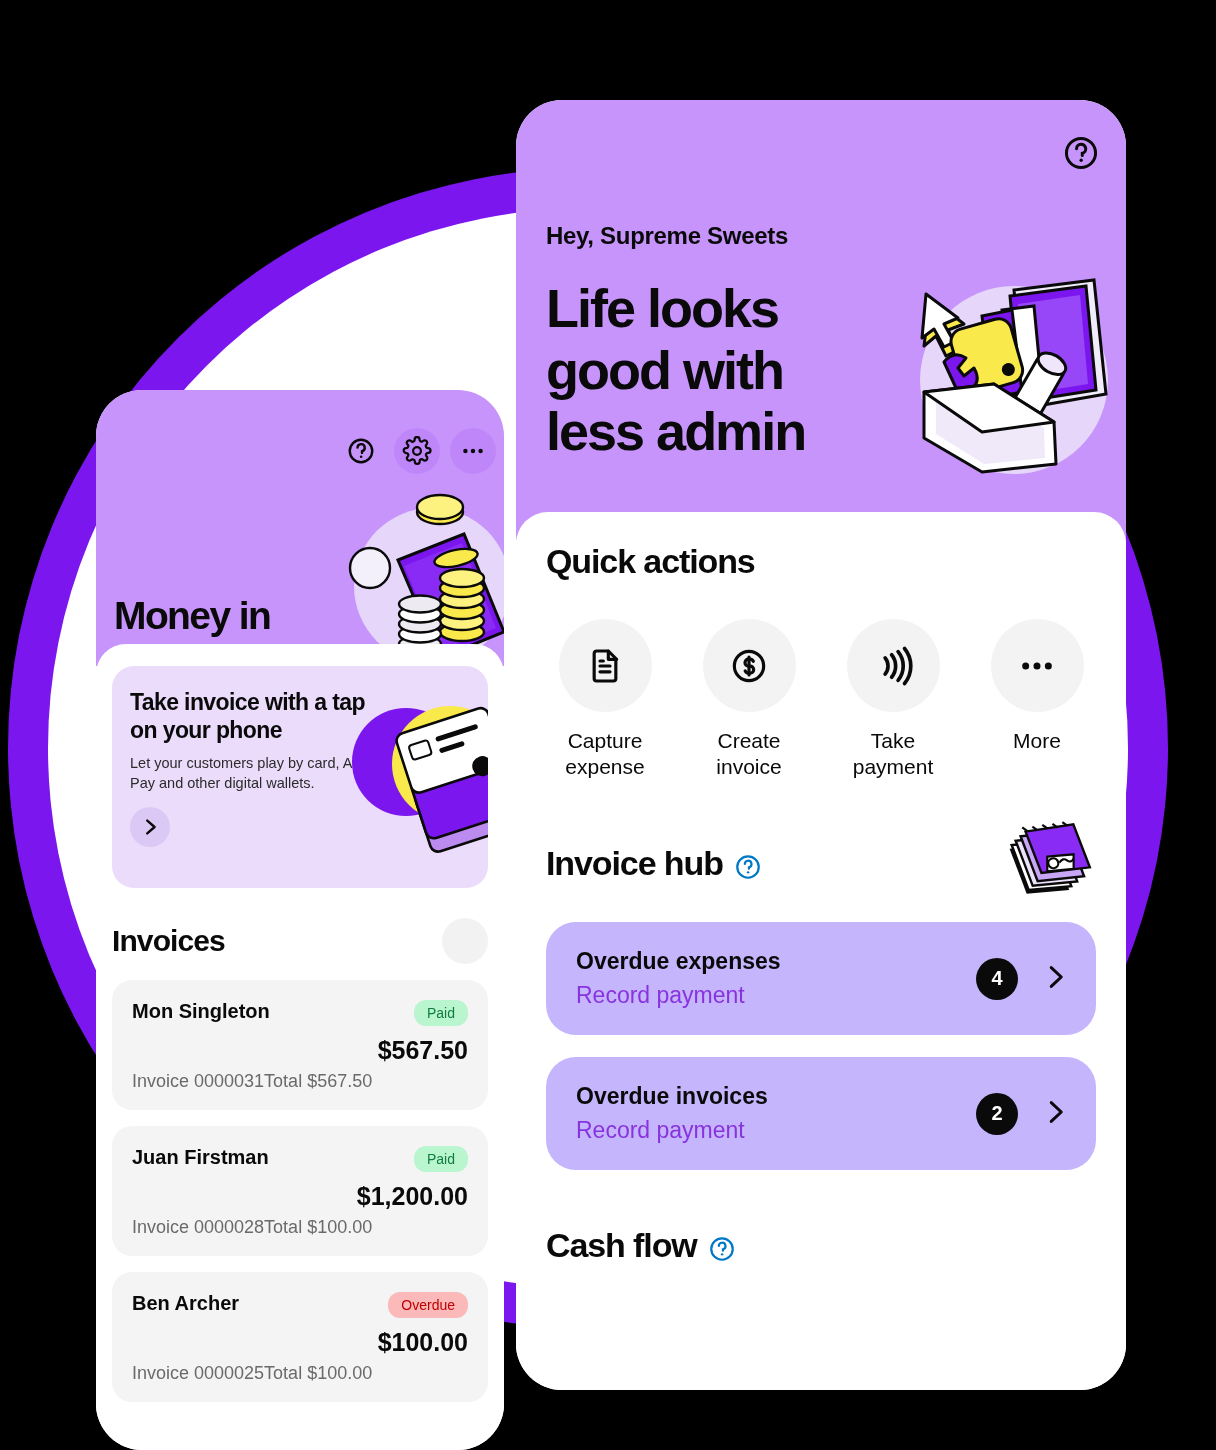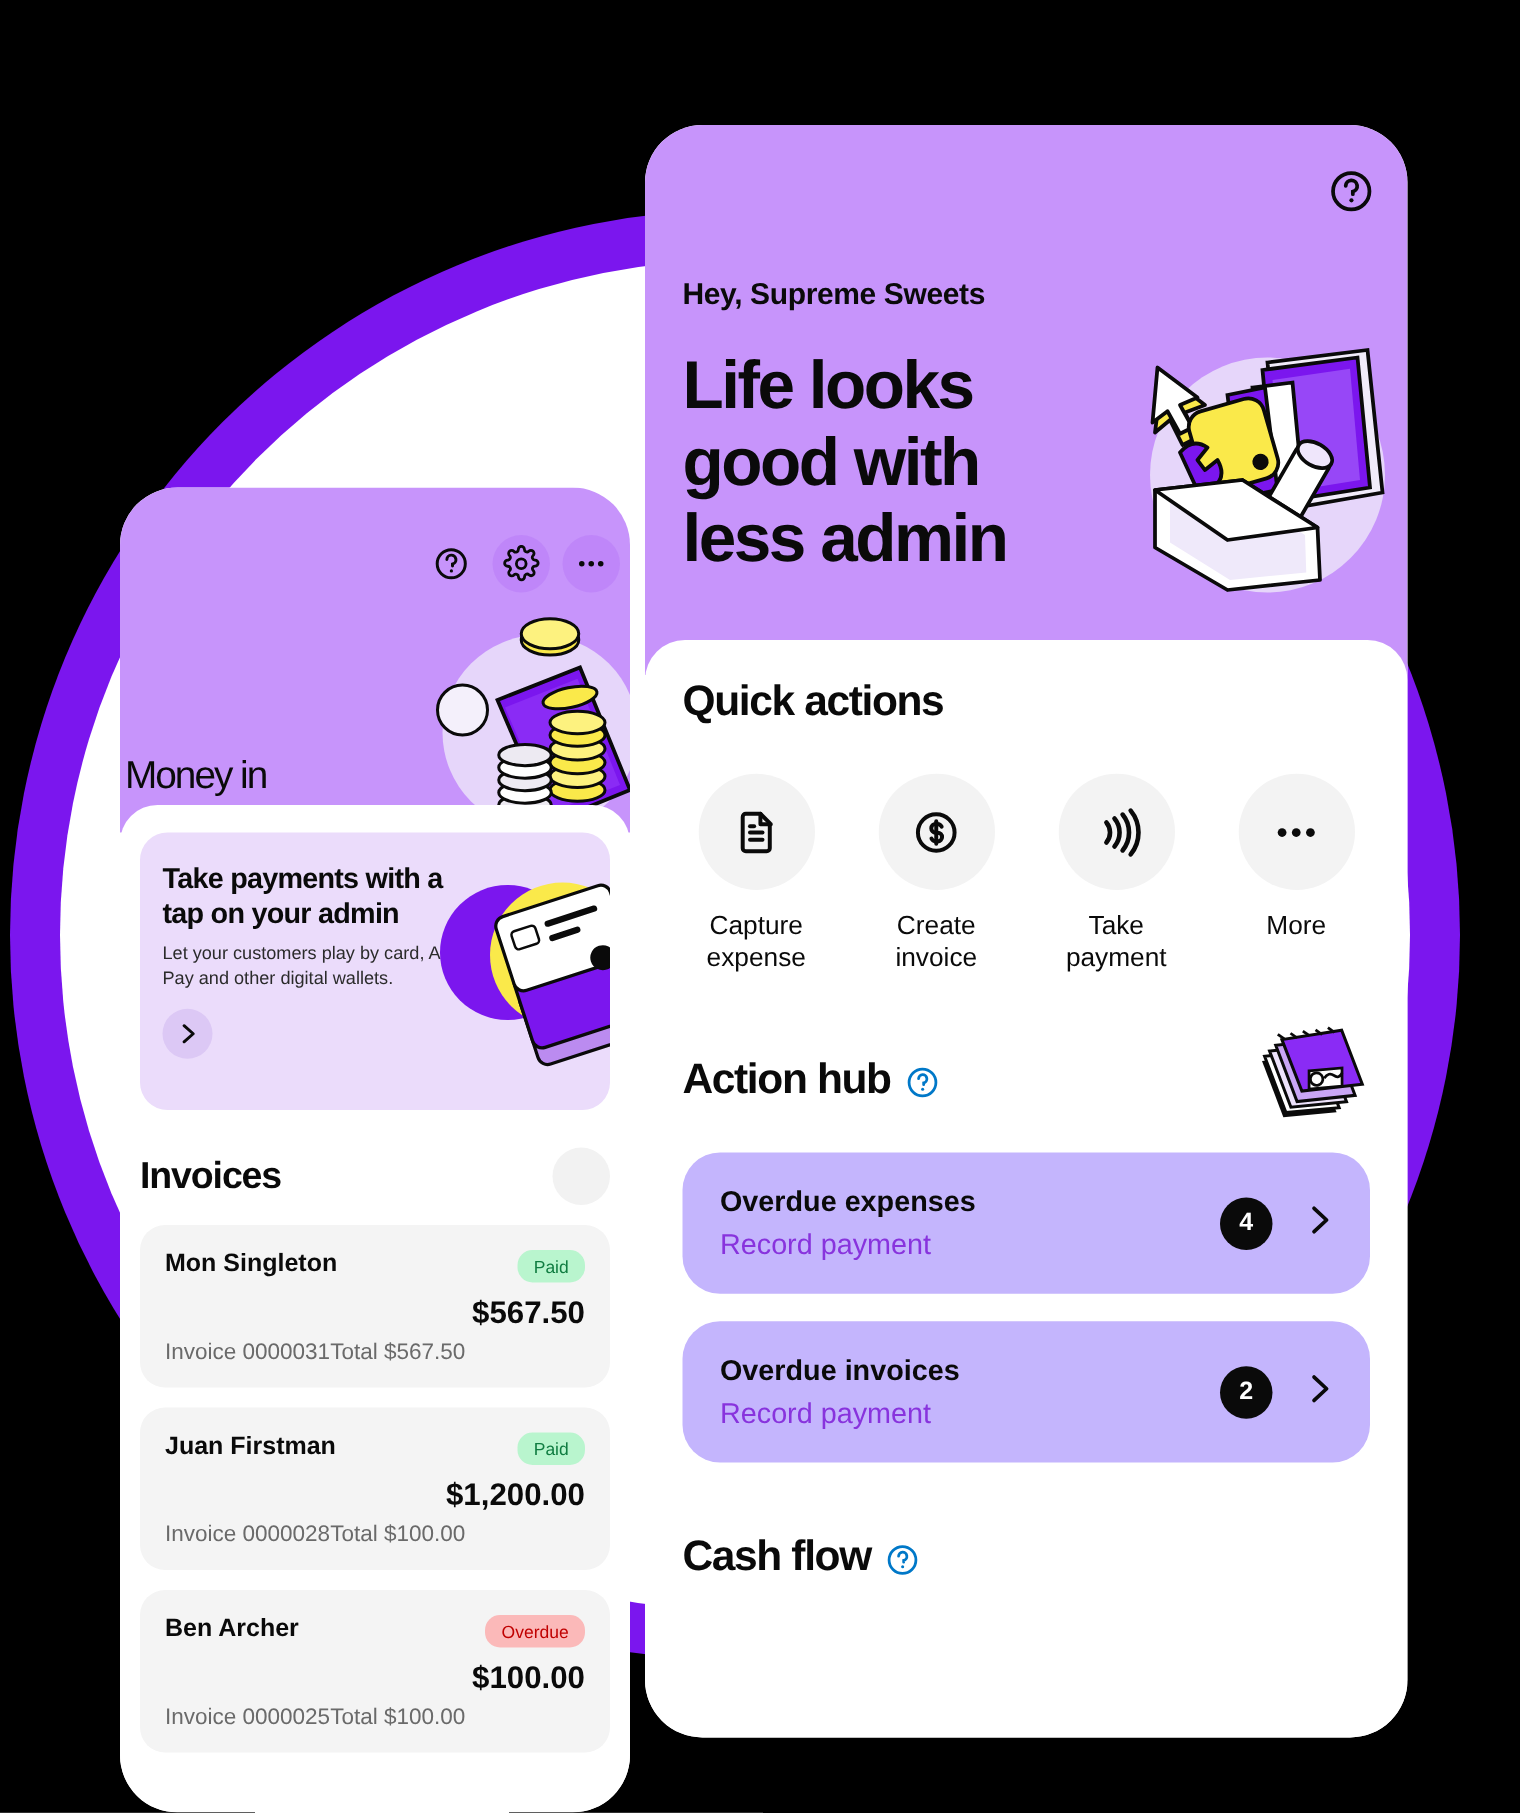--- a/index.html
+++ b/index.html
@@ -89,24 +89,24 @@
   .icon-btn.tinted { background: rgba(123,22,238,0.10); }
   .money-illus {
     position: absolute;
     right: -22px;
     top: 92px;
     width: 190px;
     height: 190px;
   }
   .back-title {
     position: absolute;
-    left: 4px;
+    left: 18px;
     bottom: 28px;
-    font-size: 31px;
-    font-weight: 400;
+    font-size: 39px;
+    font-weight: 700;
     letter-spacing: -1.6px;
     color: #0A0A0A;
   }
   .back-body {
     background: #FFFFFF;
     border-radius: 30px 30px 0 0;
     margin-top: -22px;
     position: relative;
     padding: 22px 16px 0 16px;
     height: 810px;
@@ -421,21 +421,21 @@
               <rect x="62" y="98" width="96" height="62" rx="8" fill="#BB8BF0" stroke="#0A0A0A" stroke-width="2.6"></rect>
               <rect x="62" y="84" width="96" height="62" rx="8" fill="#7B16EE" stroke="#0A0A0A" stroke-width="2.6"></rect>
               <rect x="62" y="36" width="96" height="62" rx="8" fill="#FFFFFF" stroke="#0A0A0A" stroke-width="2.6"></rect>
               <rect x="72" y="50" width="20" height="15" rx="3" fill="#FFFFFF" stroke="#0A0A0A" stroke-width="2"></rect>
               <rect x="100" y="50" width="44" height="5" rx="2.5" fill="#0A0A0A"></rect>
               <rect x="100" y="62" width="26" height="5" rx="2.5" fill="#0A0A0A"></rect>
               <circle cx="136" cy="92" r="10" fill="#0A0A0A"></circle>
             </g>
           </svg>
         </div>
-        <div class="promo-title">Take payments with a tap on your admin</div>
+        <div class="promo-title">Take invoice with a tap on your phone</div>
         <div class="promo-sub">Let your customers play by card, Apply Pay and other digital wallets.</div>
         <div class="promo-arrow">
           <svg width="22" height="22" viewBox="0 0 24 24" fill="none" stroke="#0A0A0A" stroke-width="2.6" stroke-linecap="round" stroke-linejoin="round">
             <polyline points="9 5 17 12 9 19"></polyline>
           </svg>
         </div>
       </div>
 
       <div class="invoices-head">
         <div class="invoices-title">Invoices</div>
@@ -593,21 +593,21 @@
               <circle cx="18.8" cy="12" r="2.1"></circle>
             </svg>
           </div>
           <div class="quick-label">More</div>
         </div>
 
       </div>
 
       <div class="hub-head">
         <div class="section-title">
-          <span>Action hub</span>
+          <span>Invoice hub</span>
           <span class="q-circle-blue">
             <svg width="28" height="28" viewBox="0 0 24 24" fill="none" stroke="#0078C8" stroke-width="1.9">
               <circle cx="12" cy="12" r="9.2"></circle>
               <path d="M9.3 9.4a2.85 2.85 0 1 1 3.5 2.85v1.25" stroke-linecap="round"></path>
               <circle cx="12.1" cy="16.6" r="1.05" fill="#0078C8" stroke="none"></circle>
             </svg>
           </span>
         </div>
         <div class="hub-illus">
           <svg viewBox="0 0 92 82" width="92" height="82">

